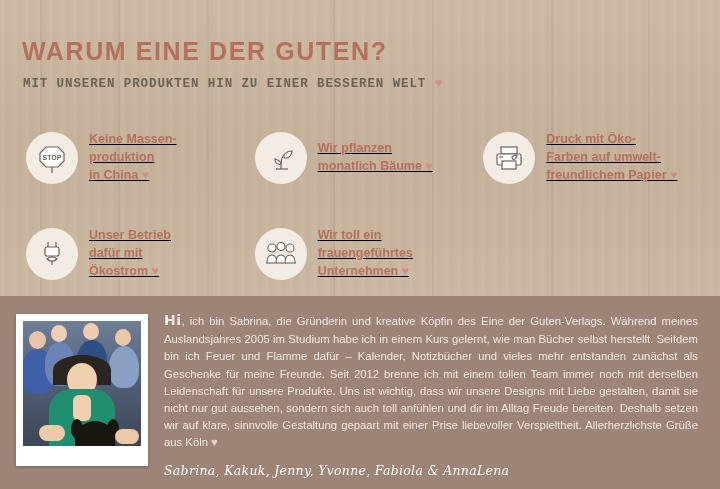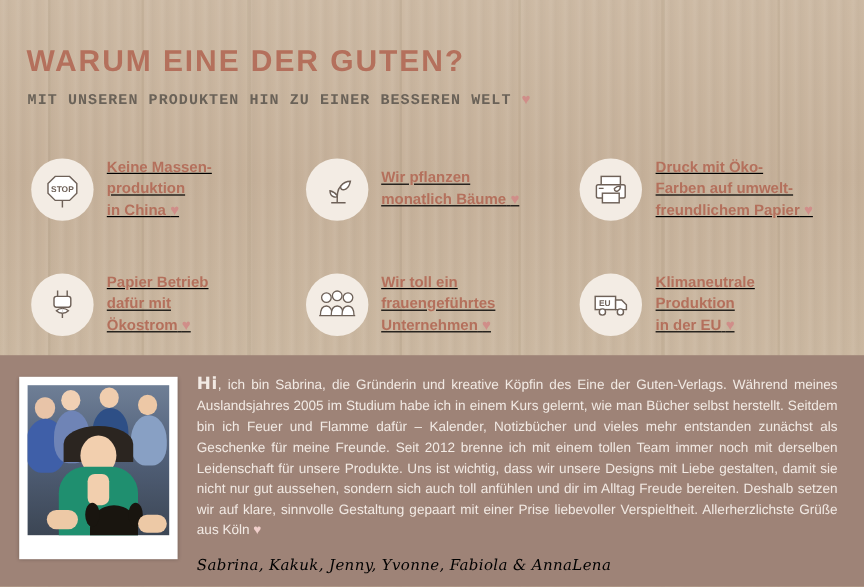--- a/index.html
+++ b/index.html
@@ -152,21 +152,21 @@
     font-weight: bold;
     letter-spacing: 0.5px;
   }
   .letter-body .heart { color: #f0cfcb; }
   .signature {
     margin-top: 12px;
     font-family: "DejaVu Serif", serif;
     font-style: italic;
     font-size: 12.5px;
     letter-spacing: 0.3px;
-    color: #000000;
+    color: #ffffff;
   }
 </style>
 </head>
 <body>
 
 <div id="page">
 
   <div class="grain" style="left:40px;"></div>
   <div class="grain" style="left:118px;"></div>
   <div class="grain" style="left:206px; width:3px;"></div>
@@ -241,21 +241,21 @@
           <svg width="34" height="34" viewBox="0 0 34 34" fill="none" stroke="#6e6158" stroke-width="1.2">
             <line x1="13" y1="5" x2="13" y2="10"></line>
             <line x1="21" y1="5" x2="21" y2="10"></line>
             <rect x="10" y="10" width="14" height="9" rx="2" fill="#fff"></rect>
             <path d="M17 19c0 5 0 7 0 9"></path>
             <path d="M17 24c-3 0-5-2-5-2s2-2 5-2" fill="#fff"></path>
             <path d="M17 24c3 0 5-2 5-2s-2-2-5-2" fill="#fff"></path>
           </svg>
         </div>
         <div class="feature-text">
-          <span>Papier Betrieb</span><br>
+          <span>Unser Betrieb</span><br>
           <span>dafür mit</span><br>
           <span>Ökostrom</span>
           <span class="heart">♥</span>
         </div>
       </div>
 
       <div class="feature">
         <div class="badge">
           <svg width="36" height="34" viewBox="0 0 36 34" fill="none" stroke="#6e6158" stroke-width="1.1">
             <circle cx="9" cy="11" r="4" fill="#fff"></circle>
@@ -268,37 +268,20 @@
           </svg>
         </div>
         <div class="feature-text">
           <span>Wir toll ein</span><br>
           <span>frauengeführtes</span><br>
           <span>Unternehmen</span>
           <span class="heart">♥</span>
         </div>
       </div>
 
-      <div class="feature">
-        <div class="badge">
-          <svg width="36" height="34" viewBox="0 0 36 34" fill="none" stroke="#6e6158" stroke-width="1.2">
-            <rect x="5" y="10" width="17" height="11" fill="#fff"></rect>
-            <path d="M22 13h5l4 4v4h-9z" fill="#fff"></path>
-            <circle cx="11" cy="23" r="2.6" fill="#fff"></circle>
-            <circle cx="26" cy="23" r="2.6" fill="#fff"></circle>
-            <text x="13" y="18" font-family="Liberation Sans" font-size="7" font-weight="bold" fill="#6e6158" text-anchor="middle" stroke="none">EU</text>
-          </svg>
-        </div>
-        <div class="feature-text">
-          <span>Klimaneutrale</span><br>
-          <span>Produktion</span><br>
-          <span>in der EU</span>
-          <span class="heart">♥</span>
-        </div>
-      </div>
 
     </div>
   </div>
 
   <div id="bottom">
 
     <div class="polaroid">
       <div class="photo">
 
         <div class="p head" style="left:6px;  top:10px; width:17px; height:18px; background:#e8c4a8;"></div>

